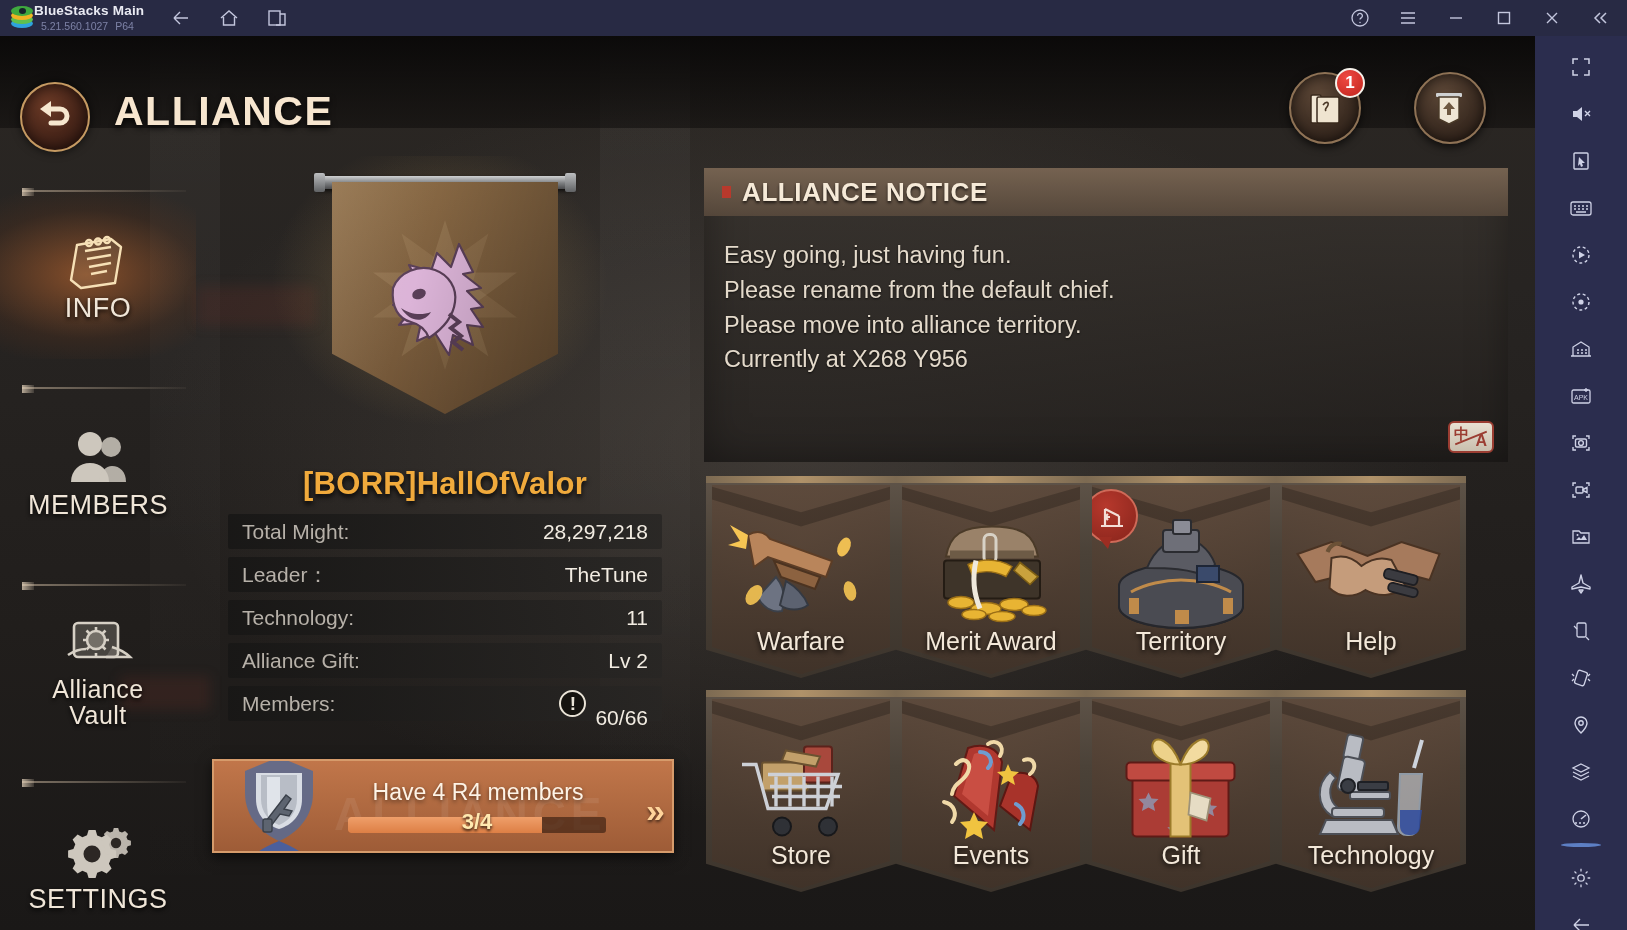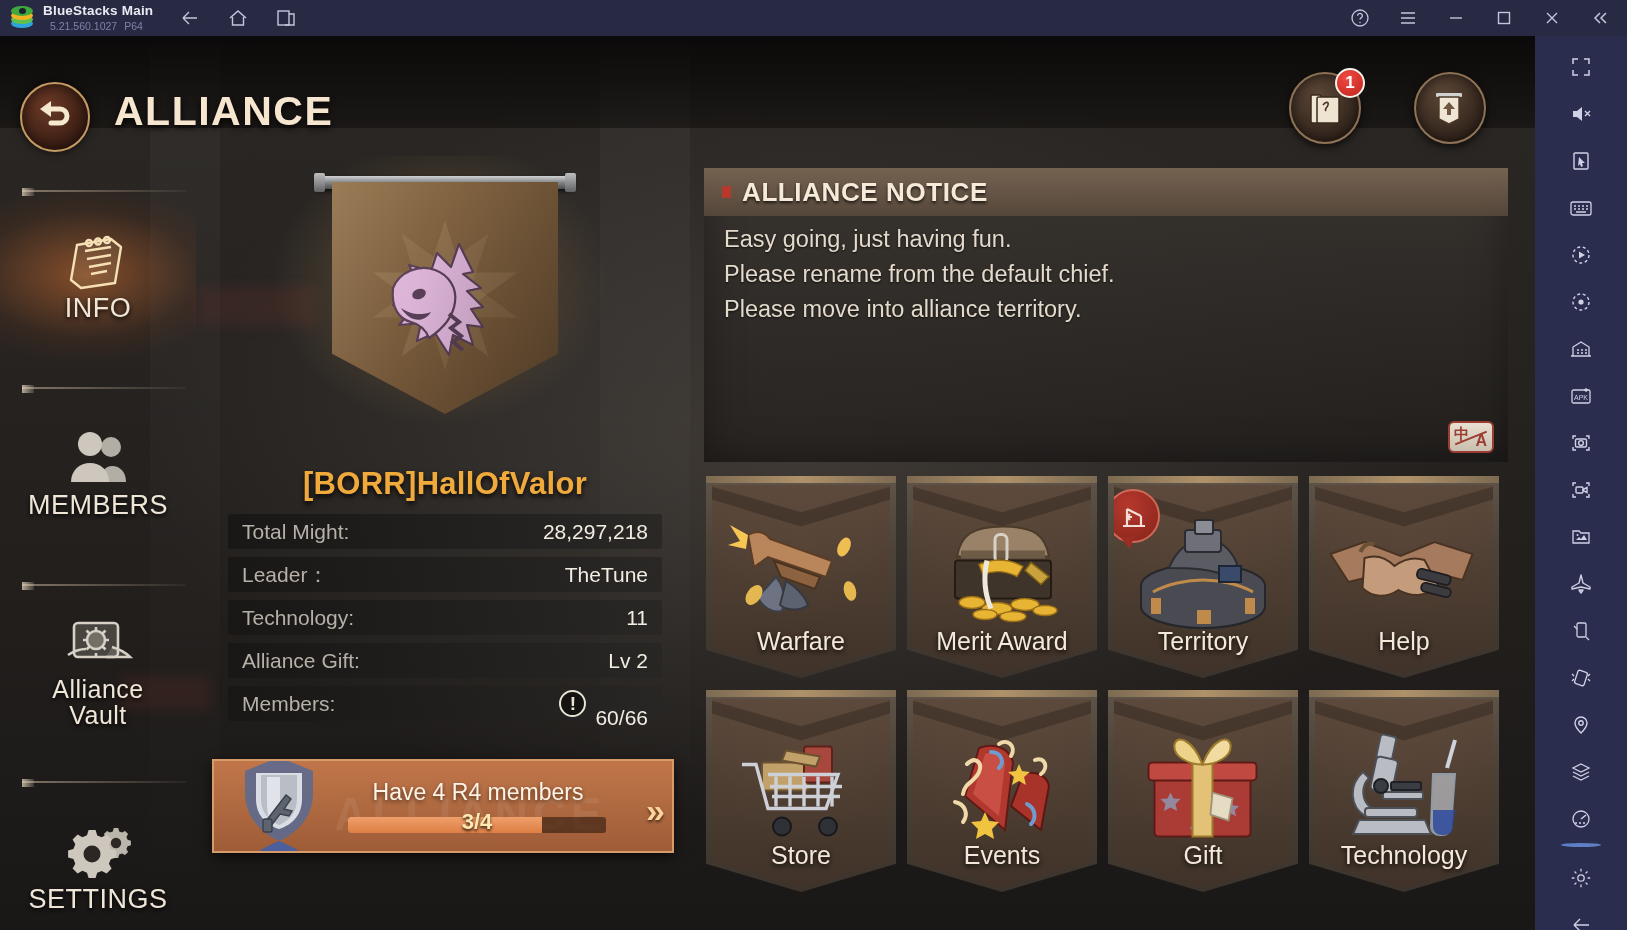--- a/index.html
+++ b/index.html
@@ -17,21 +17,21 @@
     z-index:50;
   }
   .bs-logo{ width:24px;height:24px; margin-left:10px; position:relative; }
   .bs-logo i{ position:absolute; left:1px; border-radius:50%; display:block;}
   .l1{ width:22px;height:9px; top:13px; background:#2ea3dd; border-radius:50%/60%;}
   .l2{ width:22px;height:9px; top:9px; background:#5fc04e; border-radius:50%/60%;}
   .l3{ width:22px;height:9px; top:5px; background:#f0b323; border-radius:50%/60%;}
   .l4{ width:22px;height:10px; top:0px; background:#3fa93f; border-radius:50%/60%;}
   .l4::after{content:""; position:absolute; left:8px; top:2px; width:7px;height:6px;
     background:#16242b; border-radius:50%;}
-  .bs-titles{ margin-left:9px; line-height:1.05; }
+  .bs-titles{ margin-left:0; line-height:1.05; }
   .bs-name{ color:#e9eaf2; font-size:13.5px; font-weight:bold; letter-spacing:.2px;}
   .bs-ver{ color:#7d82a6; font-size:10.5px; margin-top:2px; }
   .bs-ver span{ margin-left:7px; }
   .tb-navs{ display:flex; align-items:center; margin-left:26px; gap:26px; }
   .tb-ic{ width:22px; height:22px; color:#c3c6dd; display:flex; align-items:center; justify-content:center; cursor:pointer;}
   .tb-right{ margin-left:auto; display:flex; align-items:center; gap:26px; padding-right:16px;}
   .tb-ic svg{ display:block; }
 
   
   .game{
@@ -163,21 +163,21 @@
     background:linear-gradient(180deg, rgba(58,53,48,.80), rgba(33,30,28,.78));
     box-shadow:inset 0 0 40px rgba(0,0,0,.35);
   }
   .notice-head{
     height:48px; background:linear-gradient(180deg, rgba(123,103,84,.92), rgba(92,76,62,.82));
     display:flex; align-items:center; padding-left:18px;
   }
   .notice-dot{ width:9px;height:12px;background:#b8392c; margin-right:11px; }
   .notice-title{ color:#f6ead8; font-size:26px; font-weight:bold; letter-spacing:.6px;
     text-shadow:0 2px 3px rgba(0,0,0,.7); }
-  .notice-body{ padding:6px 0 0 20px; }
+  .notice-body{ padding:22px 0 0 20px; }
   .notice-line{ color:#e4dacb; font-size:23.5px; line-height:1.48; text-shadow:0 1px 2px rgba(0,0,0,.7);}
   .translate{
     position:absolute; right:14px; bottom:9px; width:46px;height:32px; border-radius:6px;
     background:linear-gradient(180deg,#e8e0d2,#c9bfae); border:2px solid #9b3d32;
     display:flex; align-items:center; justify-content:center; overflow:hidden; cursor:pointer;
   }
   .translate .cn{ color:#9b3d32; font-size:15px; font-weight:bold; line-height:1;
     position:absolute; left:4px; top:3px;}
   .translate .en{ color:#9b3d32; font-size:16px; font-weight:bold; line-height:1;
     position:absolute; right:5px; bottom:2px;}
@@ -192,21 +192,21 @@
     display:flex; align-items:center; justify-content:center; cursor:pointer;
   }
   .badge{
     position:absolute; right:-6px; top:-6px; min-width:30px;height:30px; border-radius:50%;
     background:radial-gradient(circle at 38% 30%,#ef4a42,#c0231c); border:2px solid #f6f1ea;
     color:#fff; font-size:17px; font-weight:bold; display:flex;align-items:center;justify-content:center;
   }
 
   
   .tiles{ position:absolute; left:706px; top:440px; width:806px; z-index:6; }
-  .trow{ display:flex; gap:11px; margin-bottom:12px; }
+  .trow{ display:flex; margin-bottom:12px; }
   .tile{
     position:relative; width:190px; height:202px; cursor:pointer;
     background:linear-gradient(180deg,#5f5449 0%,#4b4238 38%,#3c342c 100%);
     clip-path:polygon(0 0,100% 0,100% 86%,50% 100%,0 86%);
     box-shadow:0 5px 10px rgba(0,0,0,.5);
   }
   .tile .topbar{ position:absolute; left:0;right:0; top:0; height:7px;
     background:linear-gradient(90deg,#7c6a52,#b09269 50%,#7c6a52); }
   .tile .inner{ position:absolute; left:6px; right:6px; top:9px; bottom:0;
     background:
@@ -472,20 +472,21 @@
 
     <div class="notice">
       <div class="notice-head">
         <div class="notice-dot"></div>
         <div class="notice-title">ALLIANCE NOTICE</div>
       </div>
       <div class="notice-body">
         <div class="notice-line">Easy going, just having fun.</div>
         <div class="notice-line">Please rename from the default chief.</div>
         <div class="notice-line">Please move into alliance territory.</div>
+        <div class="notice-line">Currently at X268 Y956</div>
       </div>
       <div class="translate">
         <span class="cn">中</span>
         <span class="slash"></span>
         <span class="en">A</span>
       </div>
     </div>
 
     <div class="tiles">
 

